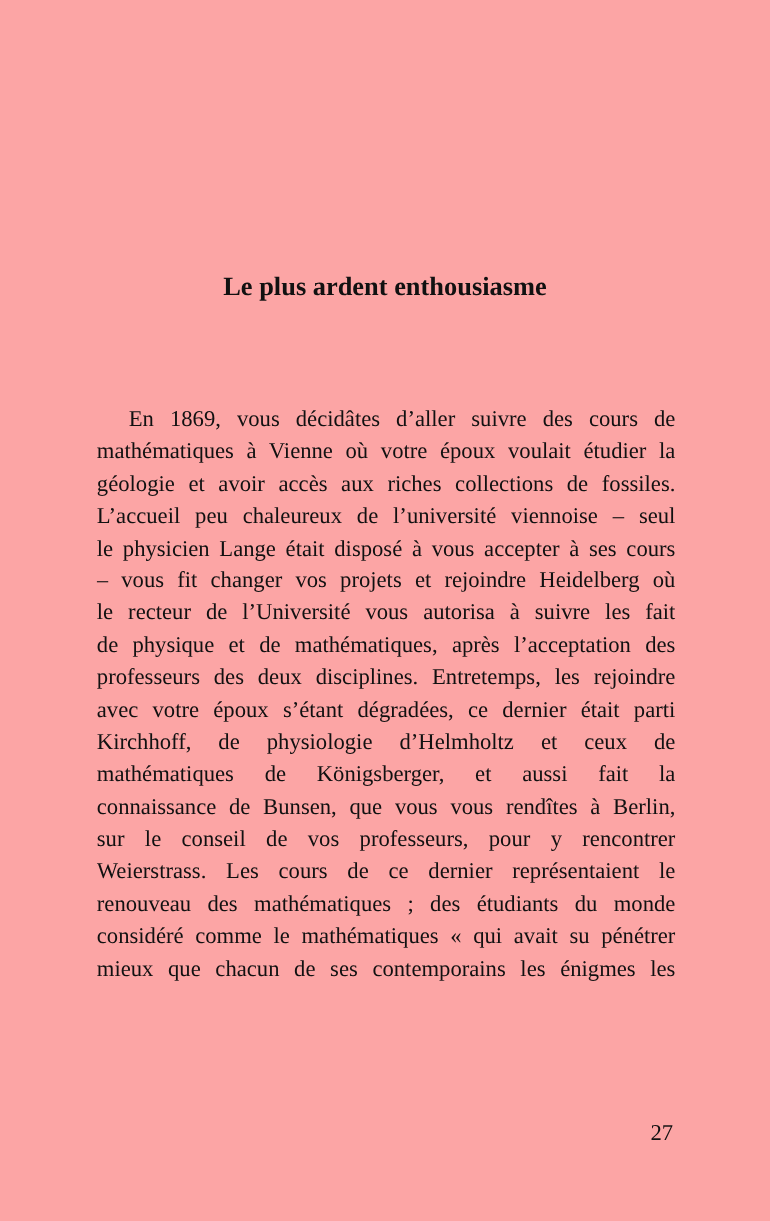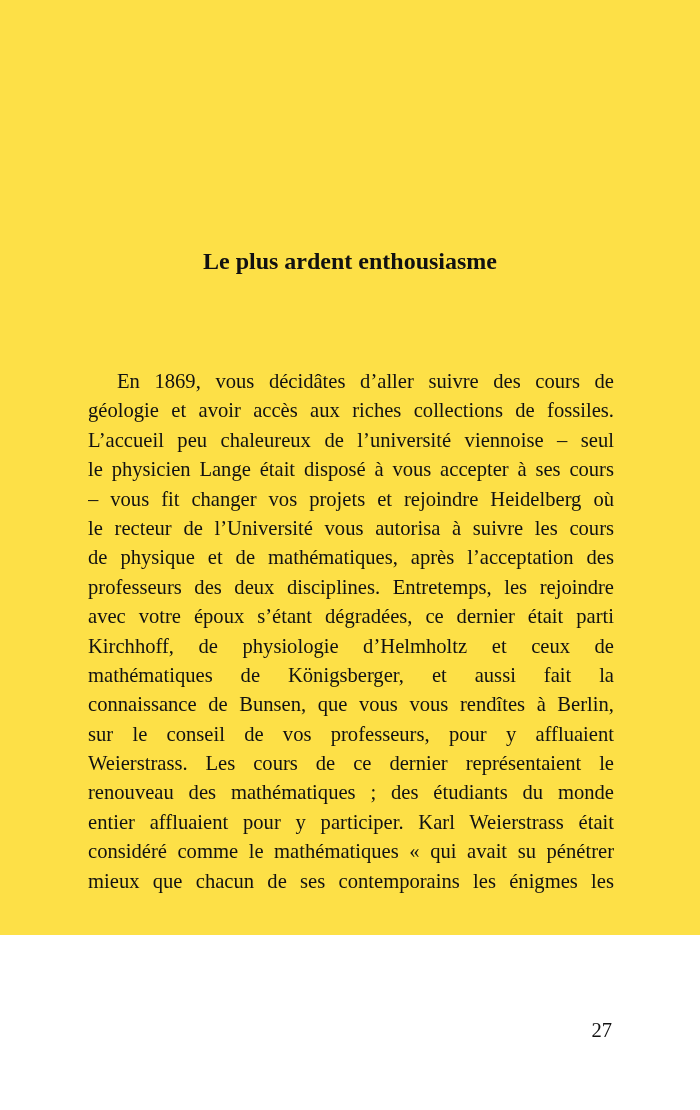--- a/index.html
+++ b/index.html
@@ -13,22 +13,22 @@
       position: relative;
       overflow: hidden;
       font-family: "Liberation Serif", "DejaVu Serif", serif;
       color: #111111;
     }
     .page {
       position: absolute;
       left: 0;
       top: 0;
       width: 700px;
-      height: 935px;
-      background: #fde047;
+      height: 1110px;
+      background: #fca5a5;
     }
     .chapter-title {
       position: absolute;
       top: 244px;
       left: 0;
       width: 700px;
       text-align: center;
       font-weight: bold;
       font-size: 24px;
       line-height: 34px;
@@ -68,33 +68,33 @@
     }
   </style>
 </head>
 <body>
 
 <div class="page">
   <h1 class="chapter-title">Le plus ardent enthousiasme</h1>
 
   <div class="body-text">
     <span class="line indent">En 1869, vous décidâtes d’aller suivre des cours de</span>
+    <span class="line">mathématiques à Vienne où votre époux voulait étudier la</span>
     <span class="line">géologie et avoir accès aux riches collections de fossiles.</span>
     <span class="line">L’accueil peu chaleureux de l’université viennoise – seul</span>
     <span class="line">le physicien Lange était disposé à vous accepter à ses cours</span>
     <span class="line">– vous fit changer vos projets et rejoindre Heidelberg où</span>
-    <span class="line">le recteur de l’Université vous autorisa à suivre les cours</span>
+    <span class="line">le recteur de l’Université vous autorisa à suivre les fait</span>
     <span class="line">de physique et de mathématiques, après l’acceptation des</span>
     <span class="line">professeurs des deux disciplines. Entretemps, les rejoindre</span>
     <span class="line">avec votre époux s’étant dégradées, ce dernier était parti</span>
     <span class="line">Kirchhoff, de physiologie d’Helmholtz et ceux de</span>
     <span class="line">mathématiques de Königsberger, et aussi fait la</span>
     <span class="line">connaissance de Bunsen, que vous vous rendîtes à Berlin,</span>
-    <span class="line">sur le conseil de vos professeurs, pour y affluaient</span>
+    <span class="line">sur le conseil de vos professeurs, pour y rencontrer</span>
     <span class="line">Weierstrass. Les cours de ce dernier représentaient le</span>
     <span class="line">renouveau des mathématiques ; des étudiants du monde</span>
-    <span class="line">entier affluaient pour y participer. Karl Weierstrass était</span>
     <span class="line">considéré comme le mathématiques « qui avait su pénétrer</span>
     <span class="line">mieux que chacun de ses contemporains les énigmes les</span>
   </div>
 
   <div class="page-number">27</div>
 </div>
 
 </body></html>

